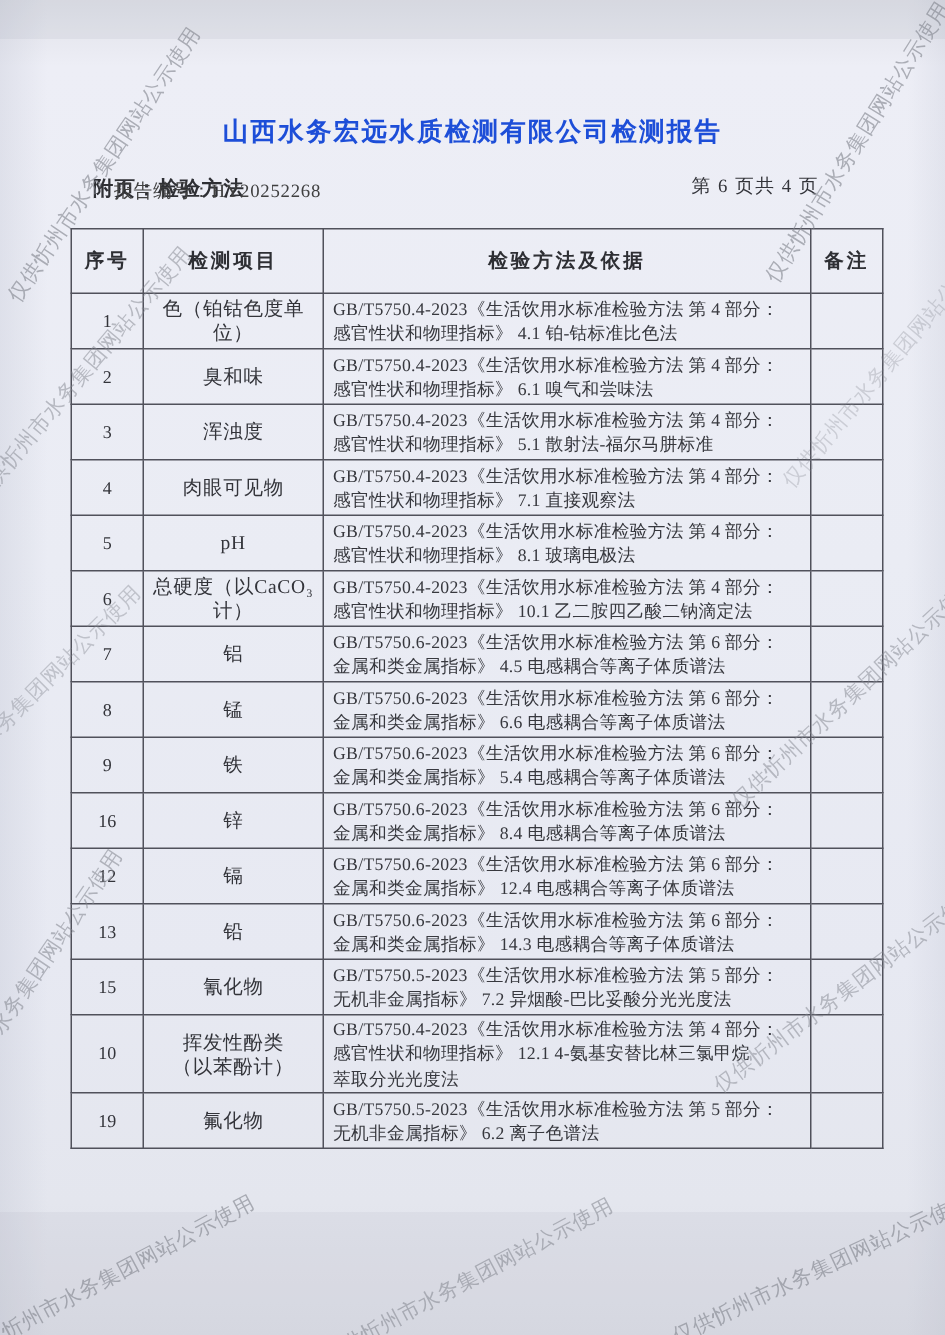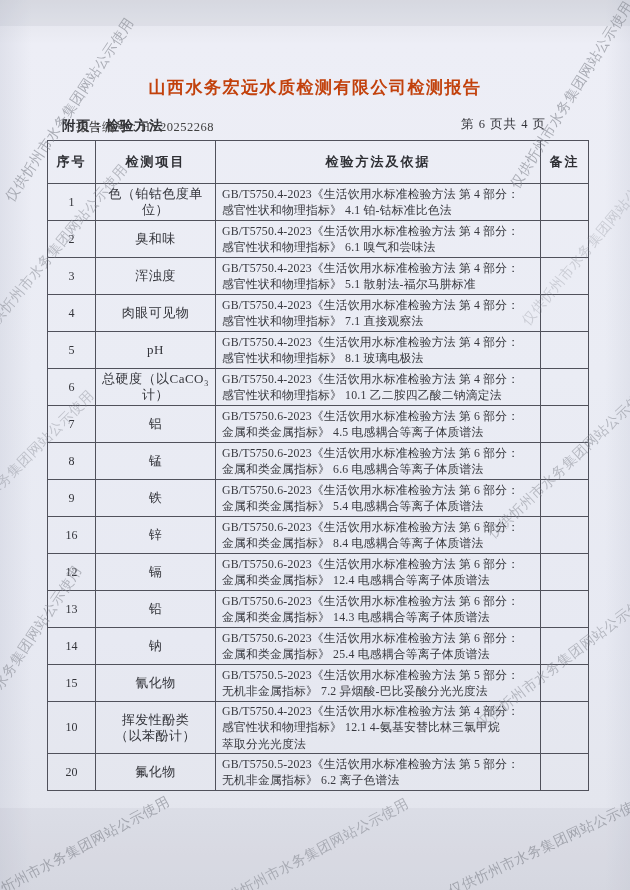--- a/index.html
+++ b/index.html
@@ -11,26 +11,26 @@
       linear-gradient(180deg, #e0e1e8 0%, #edeef6 5%, #eaecf4 42%, #e7e9f2 72%, #e4e6ee 90%, #dcdee6 100%);
     color:#33343a;
   }
   .page{position:absolute;inset:0;}
   
   .band{position:absolute;left:0;right:0;pointer-events:none;}
   .band.top{top:0;height:26px;background:rgba(168,172,186,0.16);}
   .band.bottom{top:808px;height:82px;background:rgba(168,172,186,0.13);}
 
   .title{position:absolute;top:76px;left:0;right:0;text-align:center;
-    font-size:17px;font-weight:bold;letter-spacing:1.5px;color:#c2410c;font-family:Liberation Mono, monospace;}
+    font-size:17px;font-weight:bold;letter-spacing:1.5px;color:#1d4ed8;font-family:Liberation Mono, monospace;}
   .subtitle{position:absolute;top:117px;left:62px;font-size:13.5px;font-weight:bold;color:#2e2f34;letter-spacing:1px;}
   .report-no{position:absolute;top:119px;left:76px;font-size:12.5px;color:#404040;letter-spacing:0.5px;text-align:right;}
   .page-num{position:absolute;top:116px;right:84px;font-size:12.5px;color:#33343a;letter-spacing:1px;}
 
-  table.methods{position:absolute;top:140px;left:47px;width:541px;
+  table.methods{position:absolute;top:152px;left:47px;width:541px;
     border-collapse:collapse;table-layout:fixed;z-index:1;border-radius:21px;}
   table.methods th, table.methods td{
     border:1px solid #50515b;vertical-align:middle;
     overflow:hidden;background:transparent;}
   table.methods th{height:40px;font-size:13px;font-weight:bold;text-align:center;letter-spacing:2px;color:#2e2f34;}
   td.c-no{height:34px;text-align:center;font-size:12px;}
   td.c-item{text-align:center;font-size:13px;white-space:pre-line;line-height:16px;letter-spacing:0.5px;}
   td.c-method{font-size:11.8px;line-height:16.4px;white-space:pre-line;padding:1px 4px 1px 6px;letter-spacing:0.2px;color:#37383e;}
   td.c-remark{}
 
@@ -158,44 +158,37 @@
           <td class="c-remark"></td>
         </tr>
         <tr>
           <td class="c-no">13</td>
           <td class="c-item">铅</td>
           <td class="c-method">GB/T5750.6-2023《生活饮用水标准检验方法 第 6 部分：
 金属和类金属指标》 14.3 电感耦合等离子体质谱法</td>
           <td class="c-remark"></td>
         </tr>
         <tr>
-          <td class="c-no">14</td>
-          <td class="c-item">钠</td>
-          <td class="c-method">GB/T5750.6-2023《生活饮用水标准检验方法 第 6 部分：
-金属和类金属指标》 25.4 电感耦合等离子体质谱法</td>
-          <td class="c-remark"></td>
-        </tr>
-        <tr>
           <td class="c-no">15</td>
           <td class="c-item">氰化物</td>
           <td class="c-method">GB/T5750.5-2023《生活饮用水标准检验方法 第 5 部分：
 无机非金属指标》 7.2 异烟酸-巴比妥酸分光光度法</td>
           <td class="c-remark"></td>
         </tr>
         <tr>
           <td class="c-no">10</td>
           <td class="c-item">挥发性酚类
 （以苯酚计）</td>
           <td class="c-method">GB/T5750.4-2023《生活饮用水标准检验方法 第 4 部分：
 感官性状和物理指标》 12.1 4-氨基安替比林三氯甲烷
 萃取分光光度法</td>
           <td class="c-remark"></td>
         </tr>
         <tr>
-          <td class="c-no">20</td>
+          <td class="c-no">19</td>
           <td class="c-item">氟化物</td>
           <td class="c-method">GB/T5750.5-2023《生活饮用水标准检验方法 第 5 部分：
 无机非金属指标》 6.2 离子色谱法</td>
           <td class="c-remark"></td>
         </tr>
       </tbody>
   </table>
 </div>
 
 </body></html>

